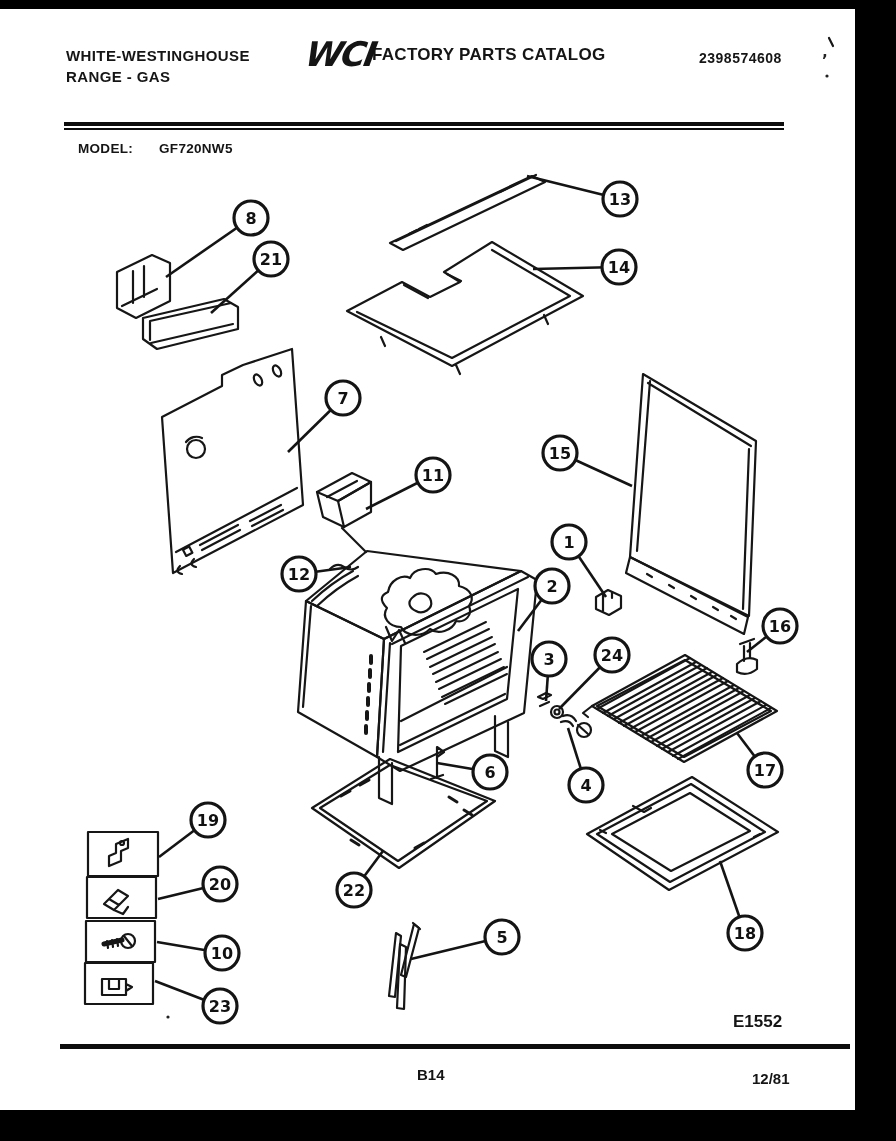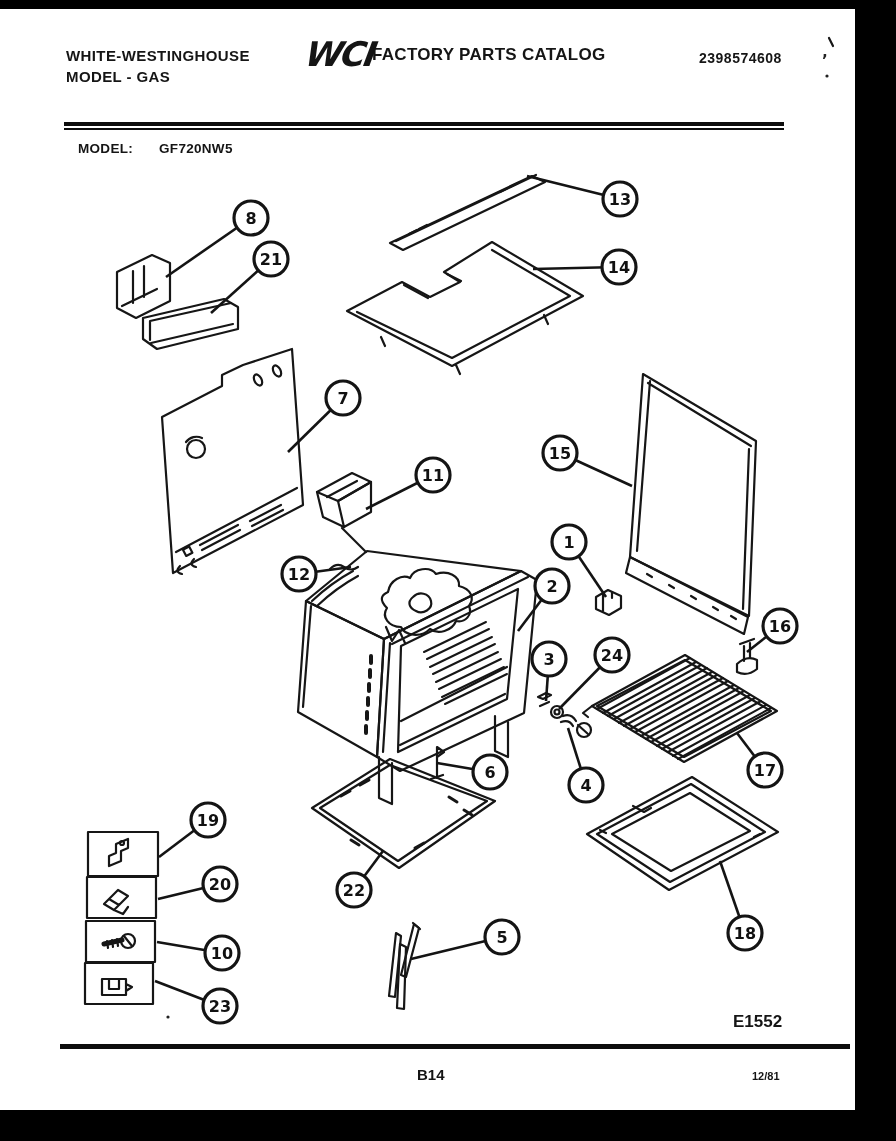--- a/index.html
+++ b/index.html
@@ -14,35 +14,35 @@
   #cattitle{left:372px;top:45px;font-size:17px;letter-spacing:.3px;}
   #pubnum{left:699px;top:50px;font-size:14px;letter-spacing:.5px;}
   .rule{position:absolute;background:#0d0d0d;}
   #hr1{left:64px;top:122px;width:720px;height:4px;}
   #hr2{left:64px;top:128px;width:720px;height:2px;}
   #modelrow{left:78px;top:141px;font-size:13.5px;letter-spacing:.3px;}
   #modelrow span{margin-right:26px;}
   #diagcode{left:733px;top:1012px;font-size:17px;}
   #footrule{left:60px;top:1044px;width:790px;height:5px;}
   #pagenum{left:417px;top:1066px;font-size:15px;text-align:center;}
-  #revdate{left:752px;top:1070px;font-size:11px;}
+  #revdate{left:752px;top:1070px;font-size:15px;}
   svg{position:absolute;left:0;top:0;}
   .art{stroke:#161616;fill:none;stroke-width:2.2;stroke-linecap:round;stroke-linejoin:round;}
   .leader{stroke:#141414;stroke-width:2.6;}
   .bubble{fill:#ffffff;stroke:#141414;stroke-width:3.2;}
   .bubble-num{font:700 16px "DejaVu Sans",sans-serif;fill:#111;text-anchor:middle;}
   .mark{font:700 15px "DejaVu Sans",sans-serif;fill:#222;}
 </style>
 </head>
 <body>
 
 <div id="page">
 
   <div class="txt" id="brand1">WHITE-WESTINGHOUSE</div>
-  <div class="txt" id="brand2">MODEL - GAS</div>
+  <div class="txt" id="brand2">RANGE - GAS</div>
   <div class="txt" id="wci">WCI</div>
   <div class="txt" id="cattitle">FACTORY PARTS CATALOG</div>
   <div class="txt" id="pubnum">2398574608</div>
   <div class="rule" id="hr1"></div>
   <div class="rule" id="hr2"></div>
   <div class="txt" id="modelrow">
     <span>MODEL:</span><span>GF720NW5</span>
   </div>
 
   <svg width="896" height="1141" viewBox="0 0 896 1141">

